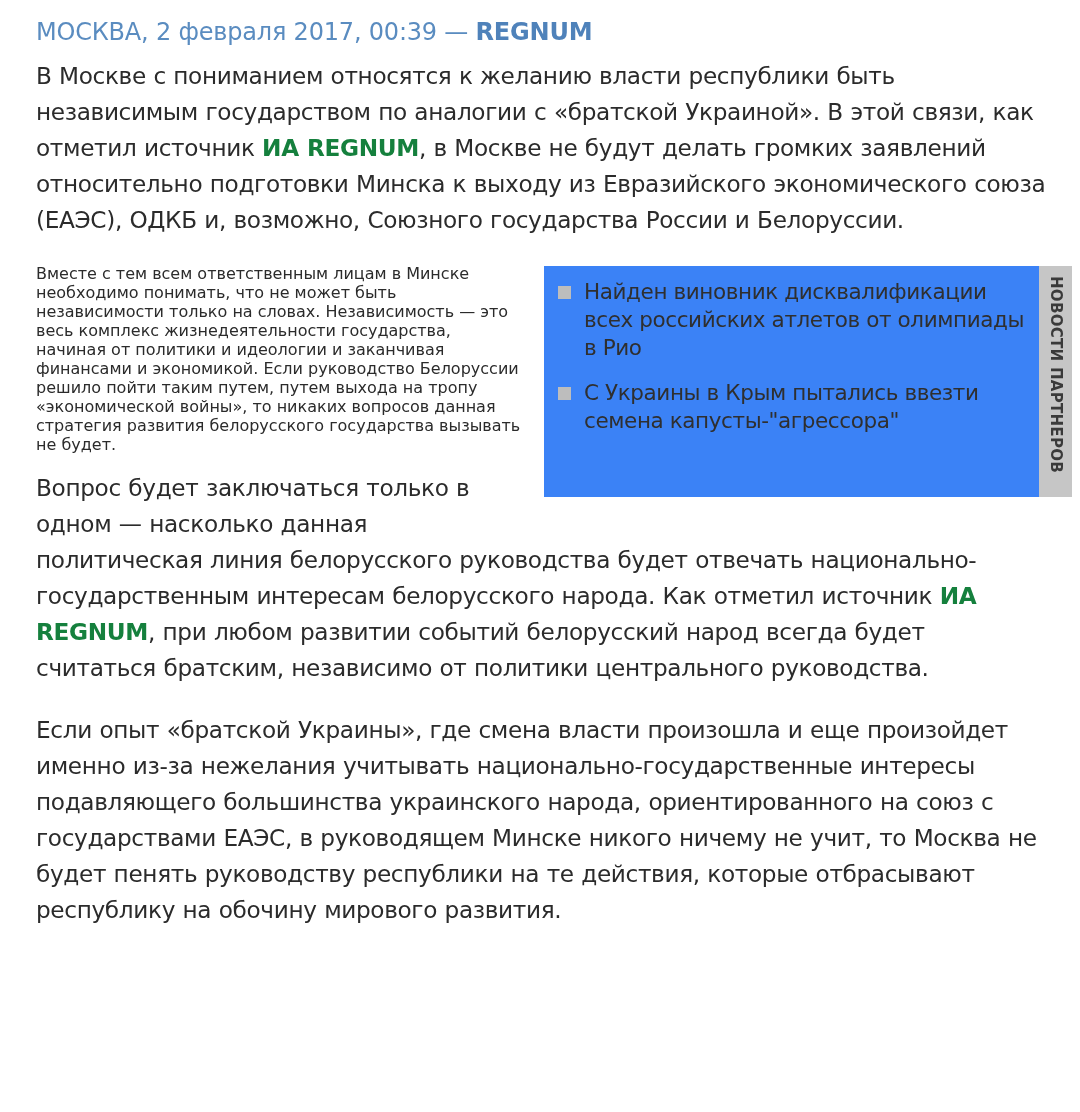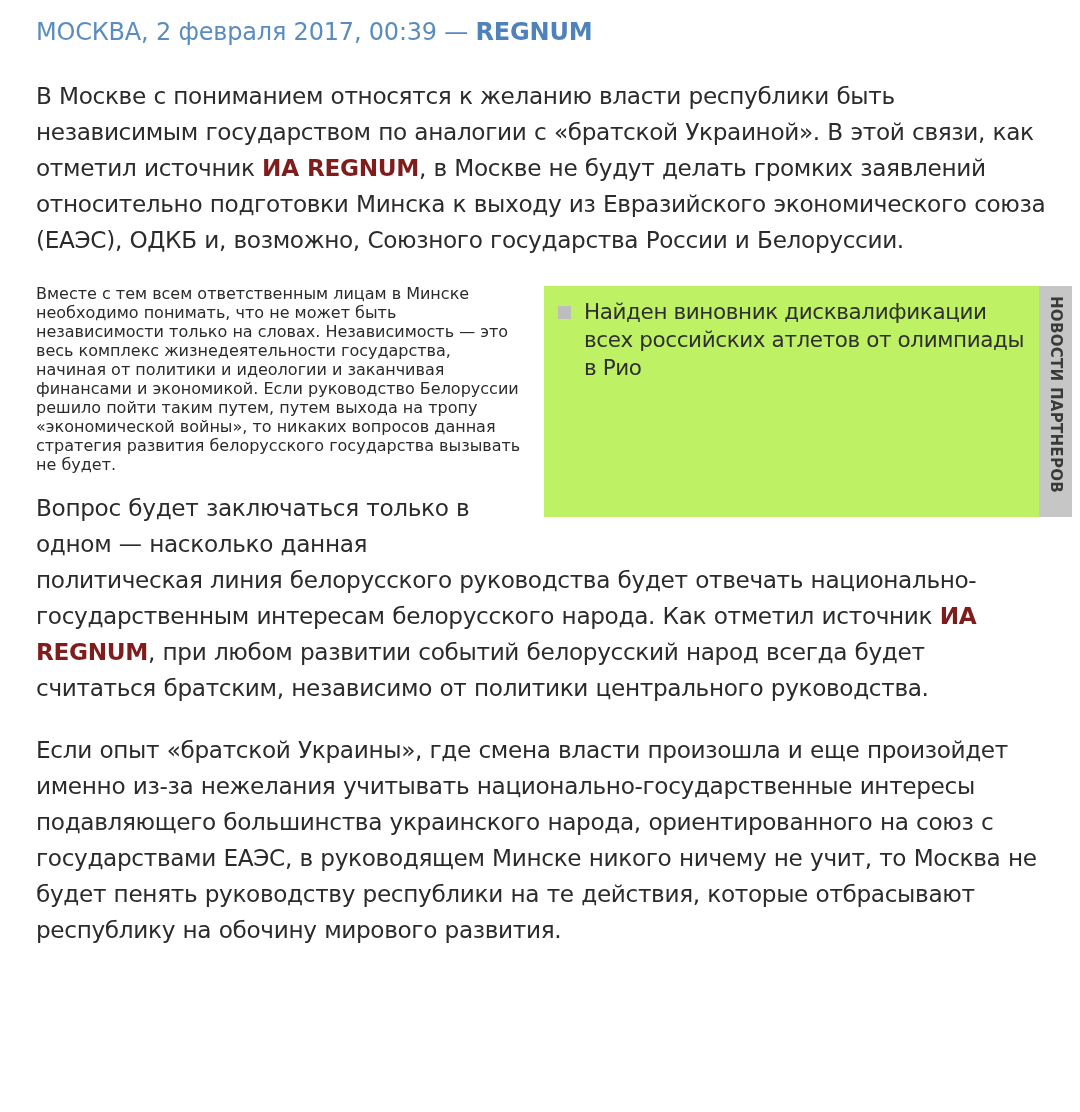--- a/index.html
+++ b/index.html
@@ -18,45 +18,45 @@
   .article {
     position: absolute;
     left: 36px;
     top: 14px;
     width: 1010px;
   }
   .dateline {
     font-size: 24px;
     line-height: 36px;
     color: #5a8cc0;
-    margin: 0 0 28px 0;
+    margin: 0 0 8px 0;
     letter-spacing: -0.2px;
   }
   .dateline .source {
     font-weight: bold;
     color: #4f82ba;
   }
   p.para {
     margin: 0 0 26px 0;
     font-size: 23.2px;
     line-height: 36px;
     letter-spacing: -0.35px;
     word-spacing: 0.5px;
   }
   a.regnum {
-    color: #7f1d1d;
+    color: #15803d;
     font-weight: bold;
     text-decoration: none;
   }
   .partners {
     float: right;
     width: 528px;
     height: 231px;
     margin: 2px -26px 10px 18px;
-    background: #bef264;
+    background: #3b82f6;
     position: relative;
     box-sizing: border-box;
   }
   .partners .list {
     position: absolute;
     left: 14px;
     top: 12px;
     right: 40px;
     margin: 0;
     padding: 0;
@@ -110,20 +110,24 @@
 
   <p class="para"><span>В Москве с пониманием относятся к желанию власти республики быть независимым государством по аналогии с «братской Украиной». В этой связи, как отметил источник </span><a class="regnum">ИА REGNUM</a><span>, в Москве не будут делать громких заявлений относительно подготовки Минска к выходу из Евразийского экономического союза (ЕАЭС), ОДКБ и, возможно, Союзного государства России и Белоруссии.</span></p>
 
   <p class="para">
     </p><aside class="partners">
       <ul class="list">
         <li class="item">
           <span class="bullet"></span>
           <span>Найден виновник дисквалификации всех российских атлетов от олимпиады в Рио</span>
         </li>
+        <li class="item">
+          <span class="bullet"></span>
+          <span>С Украины в Крым пытались ввезти семена капусты-"агрессора"</span>
+        </li>
       </ul>
       <div class="tab">
         <span class="tab-label">НОВОСТИ ПАРТНЕРОВ</span>
       </div>
     </aside>
     <span>Вместе с тем всем ответственным лицам в Минске необходимо понимать, что не может быть независимости только на словах. Независимость — это весь комплекс жизнедеятельности государства, начиная от политики и идеологии и заканчивая финансами и экономикой. Если руководство Белоруссии решило пойти таким путем, путем выхода на тропу «экономической войны», то никаких вопросов данная стратегия развития белорусского государства вызывать не будет.</span>
   <p></p>
 
   <p class="para"><span>Вопрос будет заключаться только в одном — насколько данная политическая линия белорусского руководства будет отвечать национально-государственным интересам белорусского народа. Как отметил источник </span><a class="regnum">ИА REGNUM</a><span>, при любом развитии событий белорусский народ всегда будет считаться братским, независимо от политики центрального руководства.</span></p>
 

